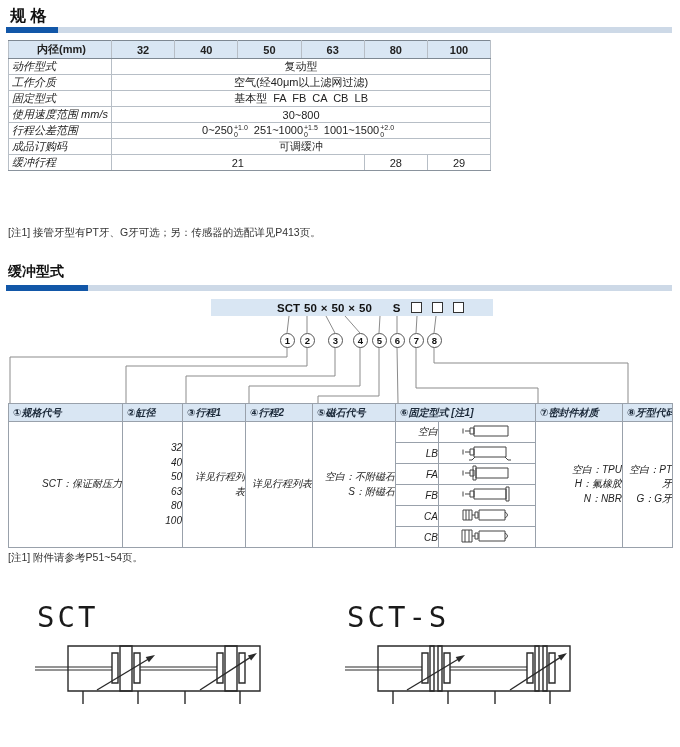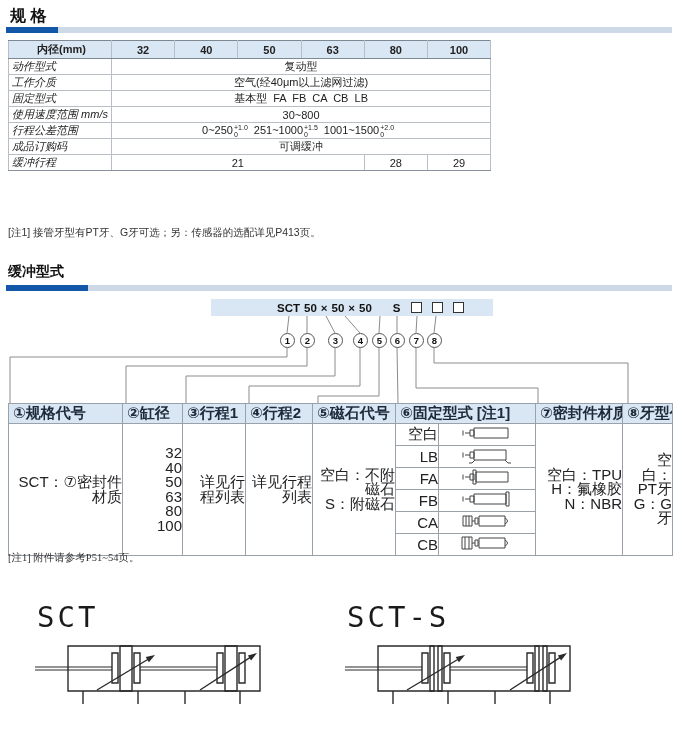--- a/index.html
+++ b/index.html
@@ -21,21 +21,21 @@
   #spec-table tr:last-child td{border-bottom:1px solid #8a939d;}
   .tol{display:inline-block;vertical-align:-3px;font-size:7px;line-height:7px;text-align:left;margin:0 6px 0 1px;}
   .tol span{display:block;}
   
   #banner{background:#d9e6f3;display:flex;align-items:center;font-weight:bold;font-size:11.5px;color:#111;}
   #banner .gapL{margin-left:4px;} #banner .gapS{margin-left:21px;}
   .codebox{display:inline-block;width:9px;height:9px;border:1.5px solid #333;margin-left:10px;background:#fff;}
   .circle{position:absolute;width:13px;height:13px;border:1px solid #555;border-radius:50%;
      background:#fff;font-size:9.5px;font-weight:bold;line-height:13px;text-align:center;color:#111;}
   
-  #order-table{border-collapse:collapse;table-layout:fixed;width:664px;font-size:15px;}
+  #order-table{border-collapse:collapse;table-layout:fixed;width:664px;font-size:10px;font-style:italic;}
   #order-table th{background:#d9e6f3;border:1px solid #99a1ab;height:17px;text-align:left;
      padding:0 0 0 4px;font-weight:bold;color:#1c2a3a;white-space:nowrap;overflow:hidden;}
   #order-table td{border:1px solid #99a1ab;padding:0 0 0 5px;text-align:right;vertical-align:middle;
      color:#222;background:#fff;height:20px;overflow:hidden;}
   #order-table td.icon-cell{text-align:center;padding:0;}
   .cell-lines div{line-height:14.5px;}
   
   .schem-label{font-family:"DejaVu Sans Mono","Liberation Mono",monospace;font-weight:400;
      font-size:29px;letter-spacing:3px;color:#1a1a1a;}
 </style>
@@ -173,21 +173,21 @@
           <th>⑤磁石代号</th>
           <th colspan="2">⑥固定型式 [注1]</th>
           <th>⑦密封件材质</th>
           <th>⑧牙型代码</th>
         </tr>
       </thead>
       <tbody>
         <tr>
           <td rowspan="6">
             <div class="cell-lines">
-              <div>SCT：⑦密封件材质</div>
+              <div>SCT：保证耐压力</div>
             </div>
           </td>
           <td rowspan="6">
             <div class="cell-lines">
               <div>32</div>
               <div>40</div>
               <div>50</div>
               <div>63</div>
               <div>80</div>
               <div>100</div>
@@ -267,21 +267,21 @@
           <td class="icon-cell"><svg width="55" height="18" viewBox="0 0 55 18">
               <path d="M2,3 h10 v12 h-10 z M5,3 v12 M9,3 v12" fill="none" stroke="#444" stroke-width="1"></path>
               <path d="M12,9 h3 M15,6 h3 v6 h-3 z" fill="none" stroke="#444" stroke-width="1"></path>
               <path d="M19,4 h26 v10 h-26 z" fill="none" stroke="#444" stroke-width="1"></path>
               <path d="M45,6 q5,3 0,6" fill="none" stroke="#444" stroke-width="1"></path>
             </svg></td>
         </tr>
       </tbody>
     </table>
 
-  <div class="abs note" style="left:8px;top:551px;font-family:Liberation Serif, serif;">[注1] 附件请参考P51~54页。</div>
+  <div class="abs note" style="left:8px;top:551px;">[注1] 附件请参考P51~54页。</div>
 
   <div class="abs schem-label" style="left:37px;top:600px;">SCT</div>
   <svg id="schem-0" class="abs" style="left:33px;top:598px;" width="235" height="110">
       <path d="M35,48 h192 v45 h-192 z" fill="none" stroke="#2a2a2a" stroke-width="1.4"></path>
       <path d="M2,69 H79 M2,72 H79" fill="none" stroke="#2a2a2a" stroke-width="1.2"></path>
       <path d="M107,69 H184 M107,72 H184" fill="none" stroke="#2a2a2a" stroke-width="1.2"></path>
       <path d="M79,55 h6 v30 h-6 z" fill="none" stroke="#2a2a2a" stroke-width="1.4"></path>
       <path d="M101,55 h6 v30 h-6 z" fill="none" stroke="#2a2a2a" stroke-width="1.4"></path>
       <path d="M184,55 h6 v30 h-6 z" fill="none" stroke="#2a2a2a" stroke-width="1.4"></path>
       <path d="M206,55 h6 v30 h-6 z" fill="none" stroke="#2a2a2a" stroke-width="1.4"></path>

